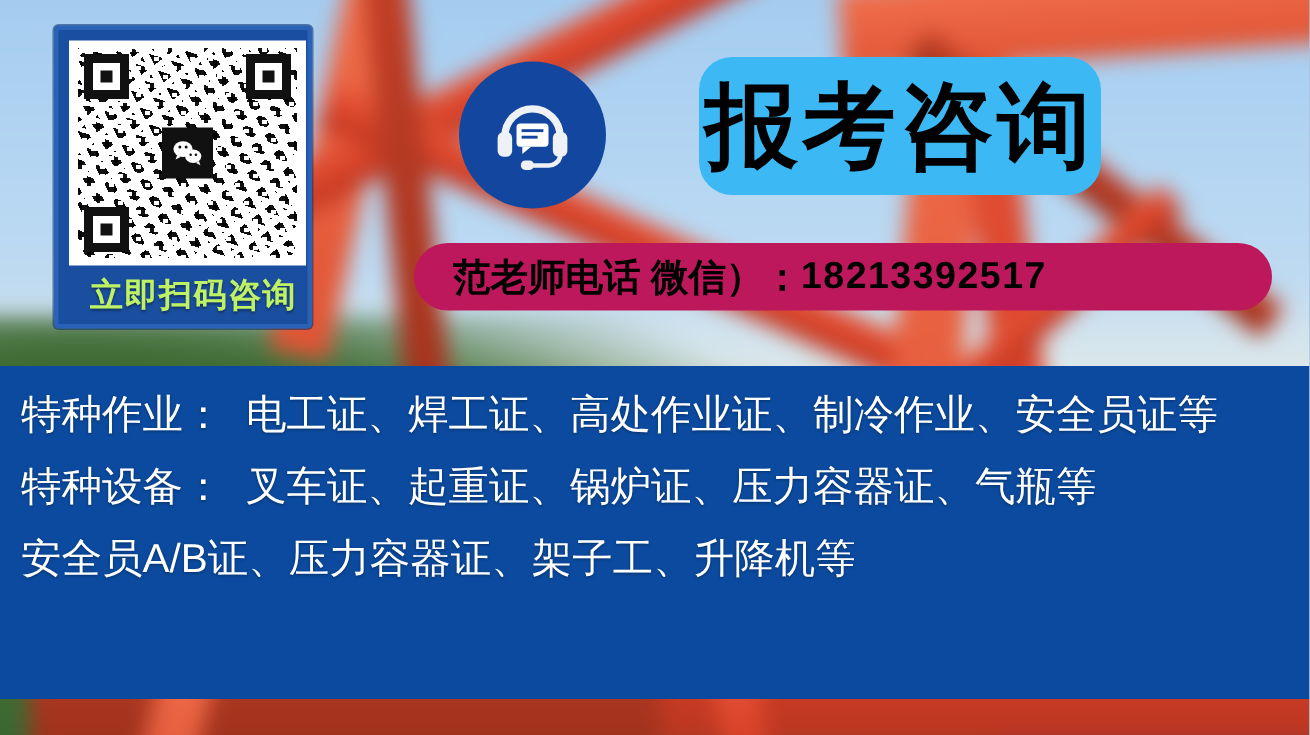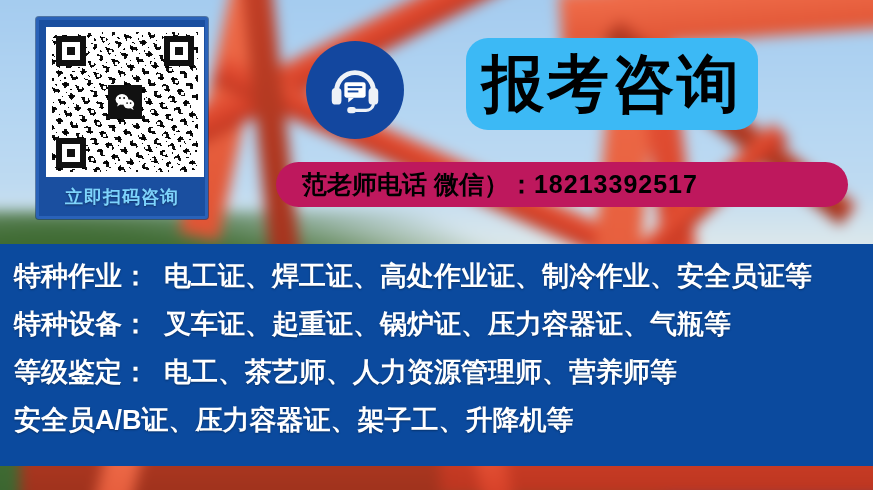--- a/index.html
+++ b/index.html
@@ -138,23 +138,23 @@
     position: absolute;
     left: 50%; top: 50%;
     transform: translate(-50%, -50%);
     width: 34px; height: 34px;
     background: #111;
     z-index: 4;
     display: flex; align-items: center; justify-content: center;
   }
   .qr-logo svg { display: block; }
   .qr-caption {
-    text-align: center;
-    color: #7dd3fc;
-    font-size: 18px;
+    text-align: right;
+    color: #bef264;
+    font-size: 22px;
     font-weight: 700;
     line-height: 40px;
     letter-spacing: 1px;
     text-shadow: 0 1px 2px rgba(0,0,0,.4);
   }
 
   
   .headset-badge {
     position: absolute;
     left: 306px;
@@ -166,21 +166,21 @@
     display: flex;
     align-items: center;
     justify-content: center;
   }
 
   
   .title-pill {
     position: absolute;
     left: 466px;
     top: 38px;
-    width: 292px;
+    width: 268px;
     height: 92px;
     background: #3cb9f5;
     border-radius: 22px;
     display: flex;
     align-items: center;
     justify-content: center;
     color: #000000;
     font-weight: 700;
     font-size: 62px;
     letter-spacing: 3px;
@@ -217,21 +217,21 @@
     height: 222px;
     background: #0b4a9e;
     padding: 14px 0 0 14px;
     box-sizing: border-box;
   }
   .svc-row {
     display: flex;
     align-items: baseline;
     height: 48px;
     color: #ffffff;
-    font-weight: 700;
+    font-weight: 400;
     font-size: 27px;
     white-space: nowrap;
     text-shadow: 0 1px 2px rgba(0,0,0,.35);
   }
   .svc-label { width: 150px; flex: 0 0 auto; }
   .svc-value { flex: 0 0 auto; text-align: center; }
 </style>
 </head>
 <body>
 
@@ -309,24 +309,20 @@
   <div class="services">
     <div class="svc-row">
       <span class="svc-label">特种作业：</span>
       <span class="svc-value">电工证、焊工证、高处作业证、制冷作业、安全员证等</span>
     </div>
     <div class="svc-row">
       <span class="svc-label">特种设备：</span>
       <span class="svc-value">叉车证、起重证、锅炉证、压力容器证、气瓶等</span>
     </div>
     <div class="svc-row">
-      <span class="svc-label">等级鉴定：</span>
-      <span class="svc-value">电工、茶艺师、人力资源管理师、营养师等</span>
-    </div>
-    <div class="svc-row">
       <span class="svc-value">安全员A/B证、压力容器证、架子工、升降机等</span>
     </div>
   </div>
 
   <div class="photo photo-bottom">
     <div class="photo-inner">
 
       <div class="trees"></div>
       <div class="trees2"></div>
       <div class="beam" style="left:380px; top:360px; width:600px; height:180px;"></div>

